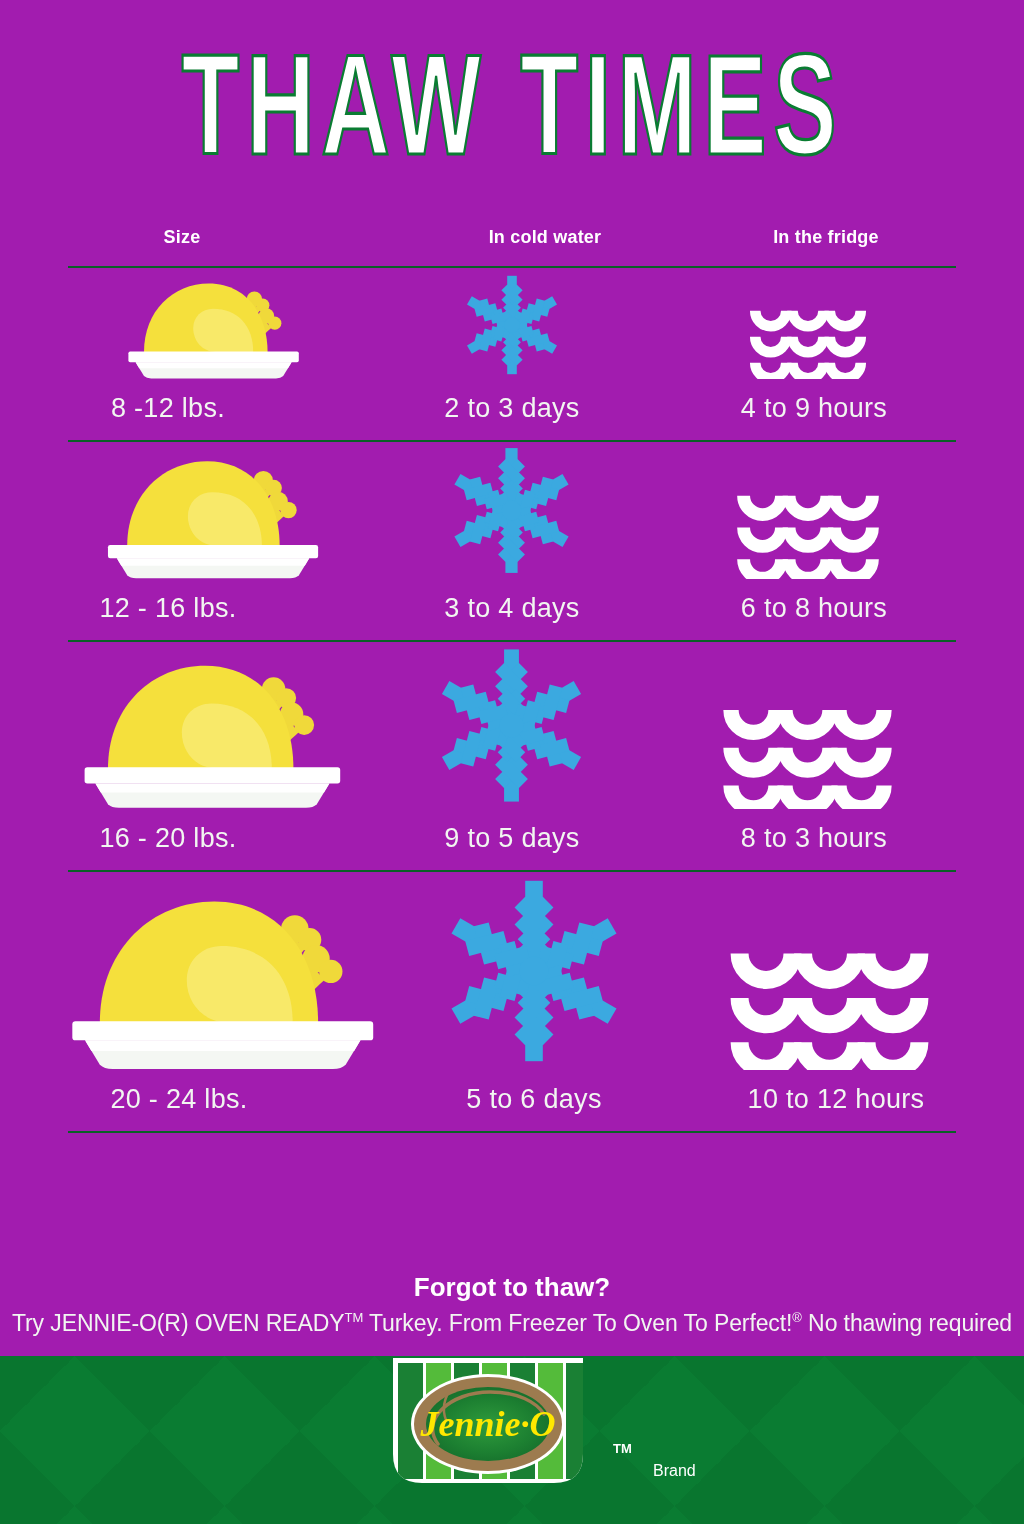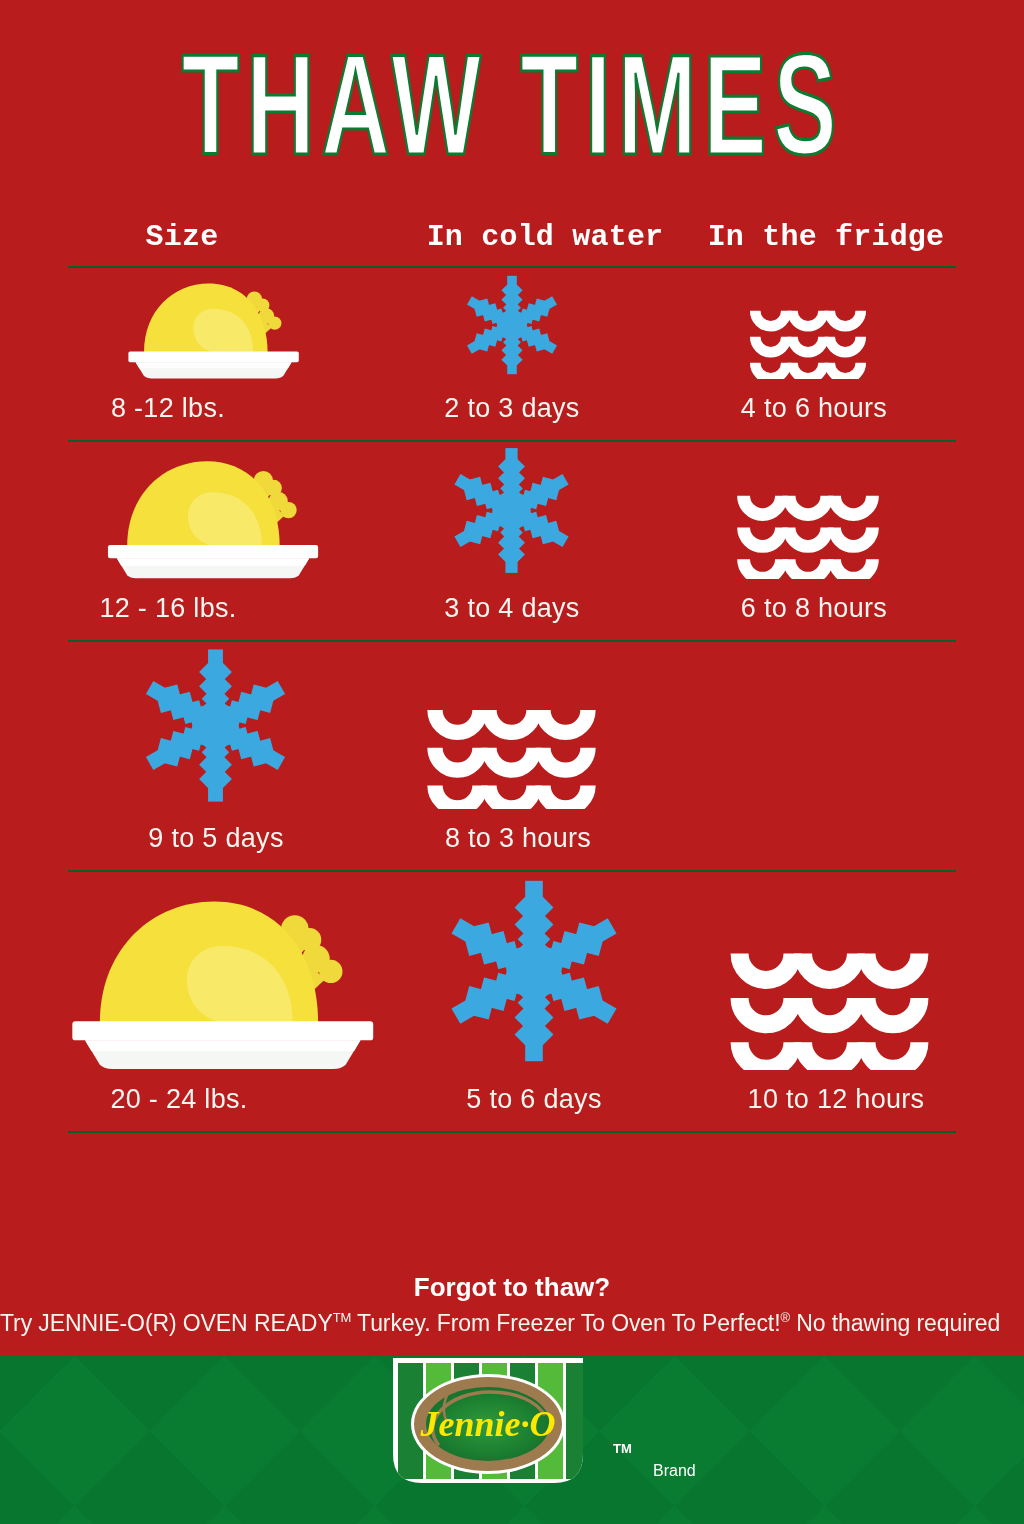--- a/index.html
+++ b/index.html
@@ -9,21 +9,21 @@
     height: 1524px;
     background: #0a7c32;
     font-family: "Liberation Sans", sans-serif;
     overflow: hidden;
   }
 
   #page {
     position: relative;
     width: 1024px;
     height: 1524px;
-    background: #b91c1c;
+    background: #a21caf;
   }
 
   
   .title-wrap {
     position: absolute;
     top: 34px;
     left: 0;
     width: 1024px;
     text-align: center;
   }
@@ -67,22 +67,22 @@
 
   .header-row {
     display: flex;
     height: 58px;
     align-items: center;
   }
   .col { flex: 0 0 33.3333%; text-align: center; }
   .col.size-col { text-align: center; }
 
   .hdr {
-    font-family: Liberation Mono, monospace;
-    font-size: 30px;
+    font-family: Liberation Sans, sans-serif;
+    font-size: 18px;
     font-weight: bold;
     color: #ffffff;
     letter-spacing: 0.2px;
     margin-left: 48px;
   }
   .hdr.size-hdr { position: relative; left: -58px; }
   .hdr.fridge-hdr { position: relative; left: -6px; }
   .hdr.water-hdr { position: relative; left: 9px; }
 
   .divider {
@@ -130,21 +130,21 @@
     font-family: "Liberation Sans Narrow", "Liberation Sans", sans-serif;
     font-size: 26px;
     font-weight: bold;
     color: #ffffff;
   }
   .tagline {
     position: absolute;
     top: 1310px;
     left: 0;
     width: 1024px;
-    text-align: left;
+    text-align: center;
     font-family: "Liberation Sans Narrow", "Liberation Sans", sans-serif;
     font-size: 23px;
     color: #f2f6f1;
     white-space: nowrap;
     letter-spacing: -0.1px;
   }
   .tagline sup { font-size: 13px; vertical-align: super; }
 
   
   .band {
@@ -299,21 +299,21 @@
                 <path d="M70,22 a25,25 0 0 0 50,0" fill="none" stroke="#ffffff" stroke-width="17" stroke-linecap="butt"></path>
                 <path d="M130,22 a25,25 0 0 0 50,0" fill="none" stroke="#ffffff" stroke-width="17" stroke-linecap="butt"></path>
                 <path d="M10,64 a25,25 0 0 0 50,0" fill="none" stroke="#ffffff" stroke-width="17" stroke-linecap="butt"></path>
                 <path d="M70,64 a25,25 0 0 0 50,0" fill="none" stroke="#ffffff" stroke-width="17" stroke-linecap="butt"></path>
                 <path d="M130,64 a25,25 0 0 0 50,0" fill="none" stroke="#ffffff" stroke-width="17" stroke-linecap="butt"></path>
                 <path d="M10,106 a25,25 0 0 0 50,0" fill="none" stroke="#ffffff" stroke-width="17" stroke-linecap="butt"></path>
                 <path d="M70,106 a25,25 0 0 0 50,0" fill="none" stroke="#ffffff" stroke-width="17" stroke-linecap="butt"></path>
                 <path d="M130,106 a25,25 0 0 0 50,0" fill="none" stroke="#ffffff" stroke-width="17" stroke-linecap="butt"></path>
               </svg>
             </div>
-     <div class="label">4 to 6 hours</div>
+     <div class="label">4 to 9 hours</div>
           </div>
         </div>
         <div class="divider"></div>
         <div class="row">
           <div class="cell size-cell">
             <div class="art">
               <svg viewBox="0 0 300 185" width="222" height="137">
 
     <g fill="#f0d93a">
       <path d="M168,118 C178,92 196,70 208,56 L224,70 C212,84 196,106 188,126 Z"></path>
@@ -400,20 +400,47 @@
                 <path d="M10,106 a25,25 0 0 0 50,0" fill="none" stroke="#ffffff" stroke-width="17" stroke-linecap="butt"></path>
                 <path d="M70,106 a25,25 0 0 0 50,0" fill="none" stroke="#ffffff" stroke-width="17" stroke-linecap="butt"></path>
                 <path d="M130,106 a25,25 0 0 0 50,0" fill="none" stroke="#ffffff" stroke-width="17" stroke-linecap="butt"></path>
               </svg>
             </div>
      <div class="label">6 to 8 hours</div>
           </div>
         </div>
         <div class="divider"></div>
         <div class="row">
+          <div class="cell size-cell">
+            <div class="art">
+              <svg viewBox="0 0 300 185" width="270" height="167">
+
+    <g fill="#f0d93a">
+      <path d="M168,118 C178,92 196,70 208,56 L224,70 C212,84 196,106 188,126 Z"></path>
+      <circle cx="214" cy="52" r="13"></circle>
+      <circle cx="228" cy="62" r="11"></circle>
+    </g>
+
+    <g fill="#f0d93a">
+      <path d="M182,140 C194,116 214,96 228,84 L242,100 C228,112 210,132 200,150 Z"></path>
+      <circle cx="234" cy="80" r="13"></circle>
+      <circle cx="248" cy="92" r="11"></circle>
+    </g>
+
+    <path d="M30,140 C30,72 78,26 138,26 C198,26 236,74 236,140 Z" fill="#f5e03c"></path>
+
+    <path d="M145,68 C186,68 212,96 212,140 L150,140 C128,140 112,122 112,100 C112,82 126,68 145,68 Z" fill="#f7e96e" opacity="0.92"></path>
+
+    <rect x="4" y="139" width="284" height="18" rx="3" fill="#ffffff"></rect>
+    <path d="M16,157 L276,157 L262,180 Q258,184 250,184 L42,184 Q34,184 30,180 Z" fill="#f4f7f3"></path>
+    <path d="M16,157 L276,157 L270,167 L22,167 Z" fill="#ffffff"></path>
+  </svg>
+            </div>
+     <div class="label">16 - 20 lbs.</div>
+          </div>
           <div class="cell fridge-cell">
             <div class="art">
               <svg viewBox="0 0 180 180" width="167" height="167">
     <g transform="rotate(0 90 90)">
         <rect x="82" y="8" width="16" height="82" fill="#3ba9e0"></rect>
         <rect x="83" y="22" width="14" height="36" fill="#3ba9e0" transform="rotate(45 90 40)"></rect>
         <rect x="83" y="22" width="14" height="36" fill="#3ba9e0" transform="rotate(-45 90 40)"></rect>
         <rect x="83" y="52" width="14" height="30" fill="#3ba9e0" transform="rotate(45 90 66)"></rect>
         <rect x="83" y="52" width="14" height="30" fill="#3ba9e0" transform="rotate(-45 90 66)"></rect>
       </g>

